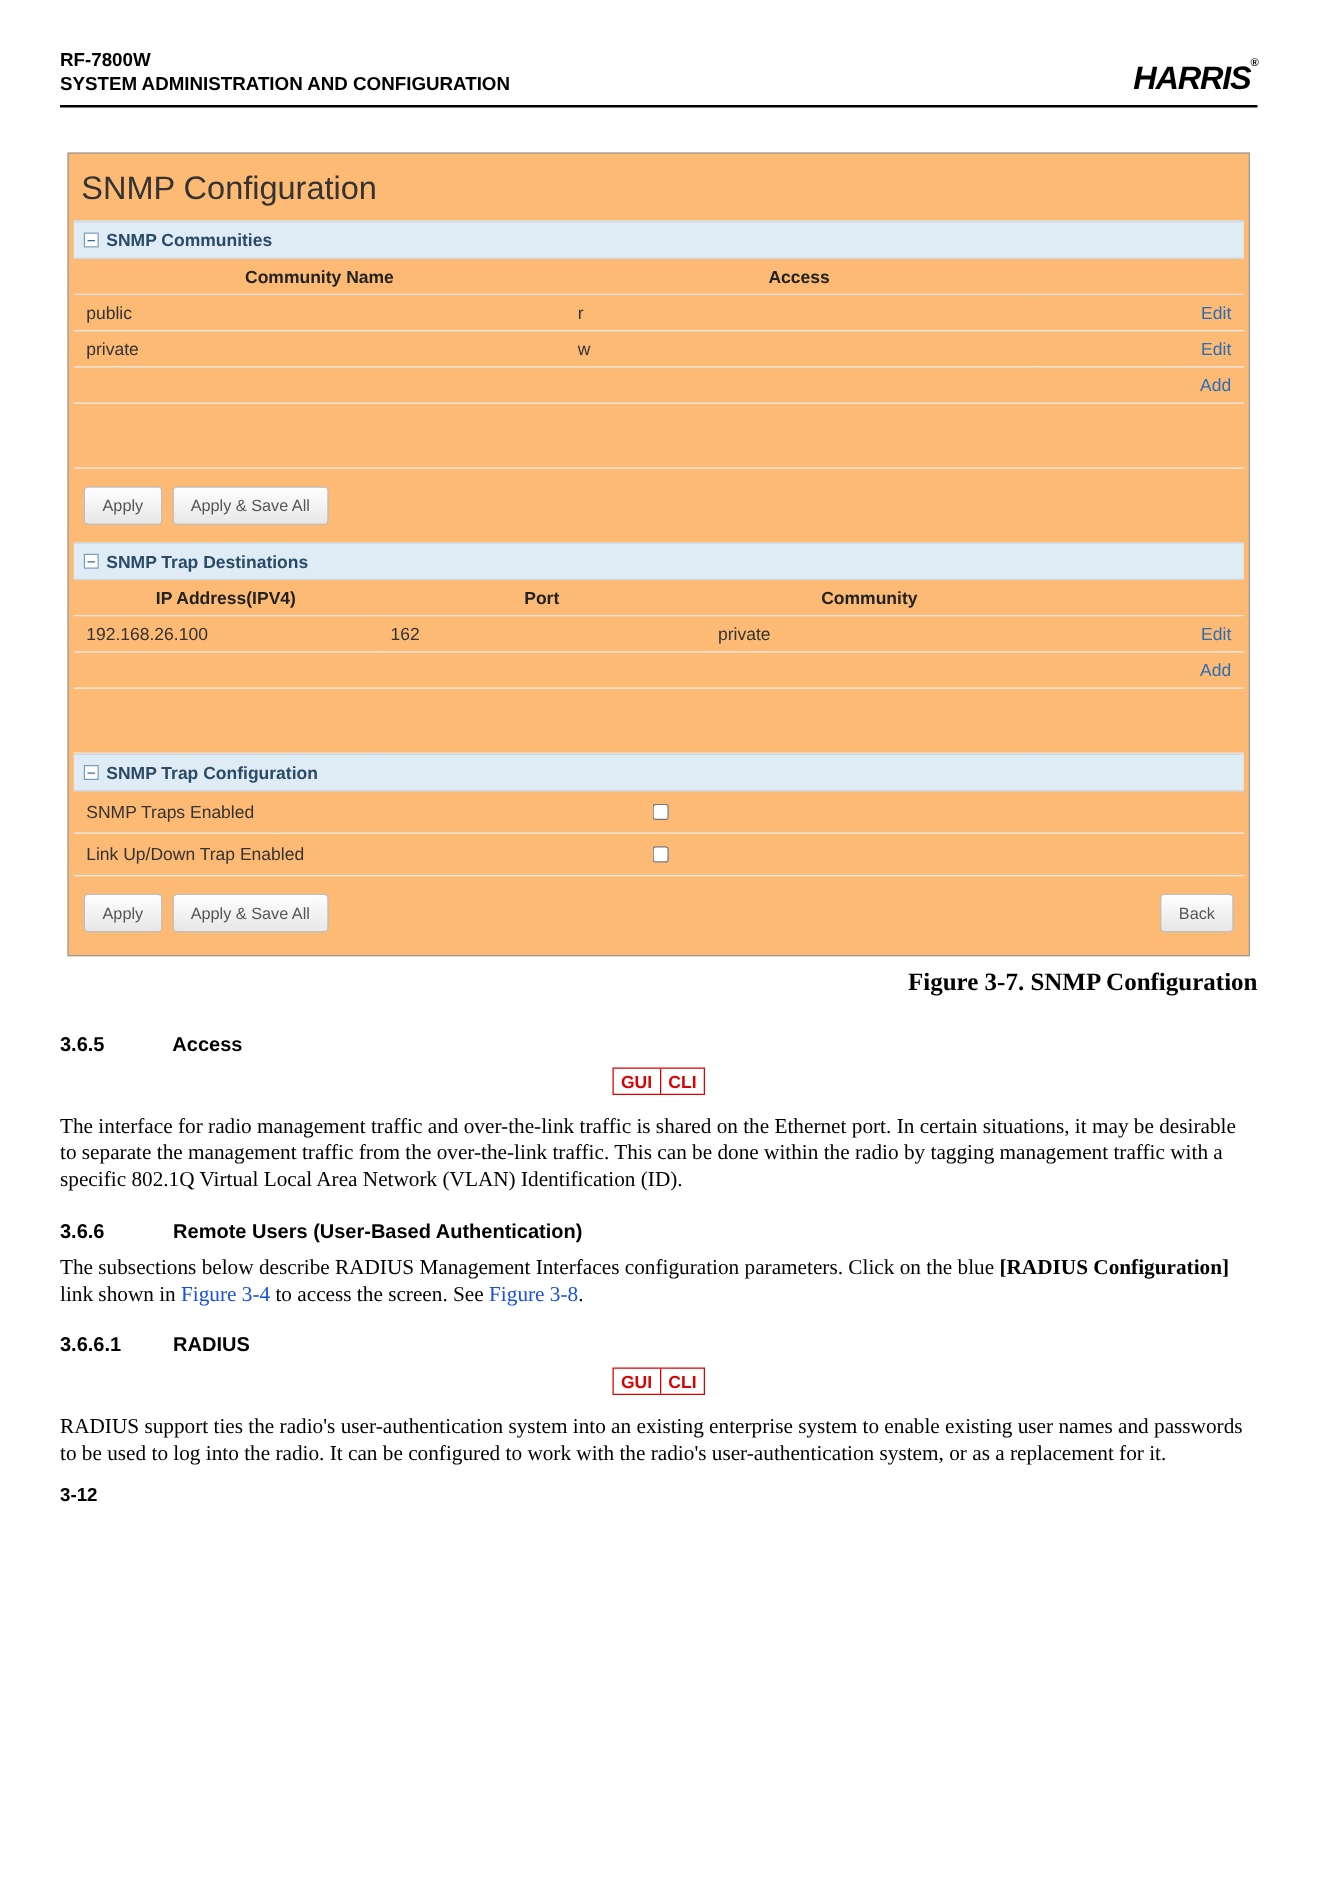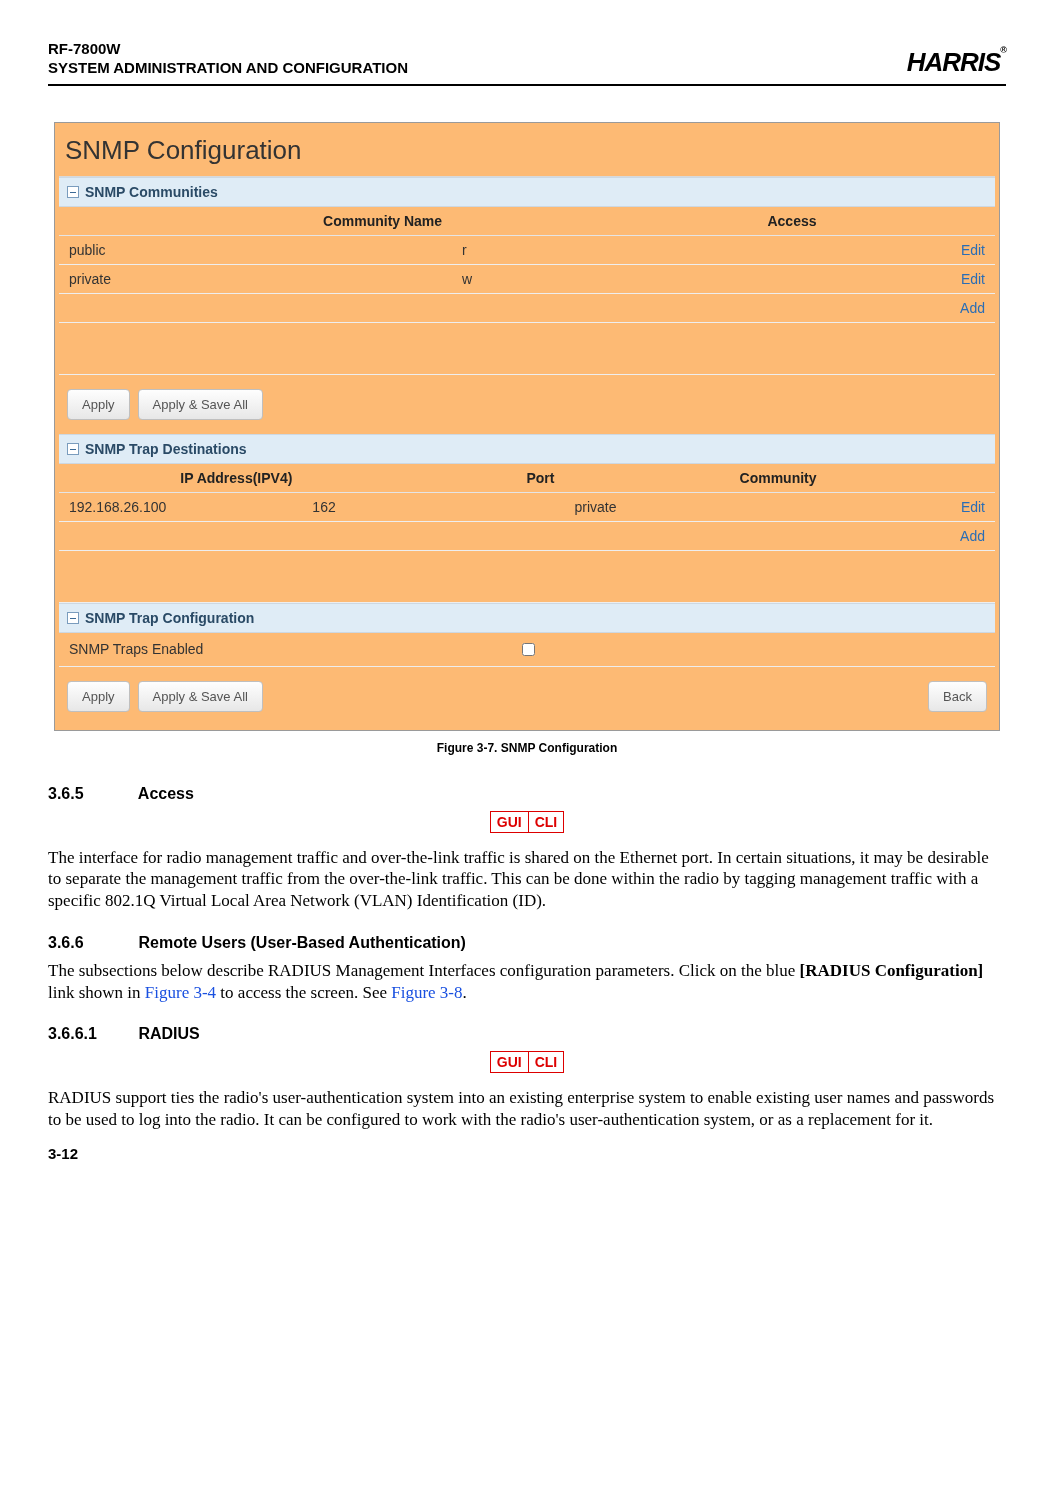--- a/index.html
+++ b/index.html
@@ -82,21 +82,21 @@
     position: absolute;
     left: 2px; right: 2px; top: 5px;
     height: 1px;
     background: #3b6a96;
   }
   table.shot-table {
     width: 100%;
     border-collapse: collapse;
   }
   table.shot-table th {
-    text-align: right;
+    text-align: center;
     font-weight: bold;
     padding: 6px 10px;
     border-bottom: 1px solid #e5e5e5;
     font-size: 14px;
     color: #222;
   }
   table.shot-table td {
     padding: 6px 10px;
     border-bottom: 1px solid #eee;
     font-size: 14px;
@@ -147,24 +147,24 @@
     color: #333;
   }
   .cfg-ctrl {
     flex: 1;
   }
   input[type="checkbox"].shot-cb {
     transform: scale(1.0);
   }
 
   .figure-caption {
-    font-family: Liberation Sans, sans-serif;
-    font-weight: bold;
-    font-size: 12px;
-    text-align: center;
+    font-family: Liberation Serif, serif;
+    font-weight: bold;
+    font-size: 20px;
+    text-align: right;
     margin: 10px 0 30px 0;
   }
 
   .sec-heading {
     font-family: Arial, Helvetica, sans-serif;
     font-weight: bold;
     font-size: 16px;
     margin: 22px 0 8px 0;
   }
   .sec-heading .num {
@@ -287,20 +287,24 @@
     </table>
 
   <div class="section-bar">
     <span class="collapse-icon"></span>
     <span>SNMP Trap Configuration</span>
   </div>
   <div class="cfg-row">
     <div class="cfg-label">SNMP Traps Enabled</div>
     <div class="cfg-ctrl"><input type="checkbox" class="shot-cb" style=""></div>
   </div>
+  <div class="cfg-row">
+    <div class="cfg-label">Link Up/Down Trap Enabled</div>
+    <div class="cfg-ctrl"><input type="checkbox" class="shot-cb" style=""></div>
+  </div>
 
   <div class="btn-row with-back">
     <div class="left-group">
       <button class="shot-btn">Apply</button>
       <button class="shot-btn">Apply &amp; Save All</button>
     </div>
     <button class="shot-btn">Back</button>
   </div>
 </div>
 

